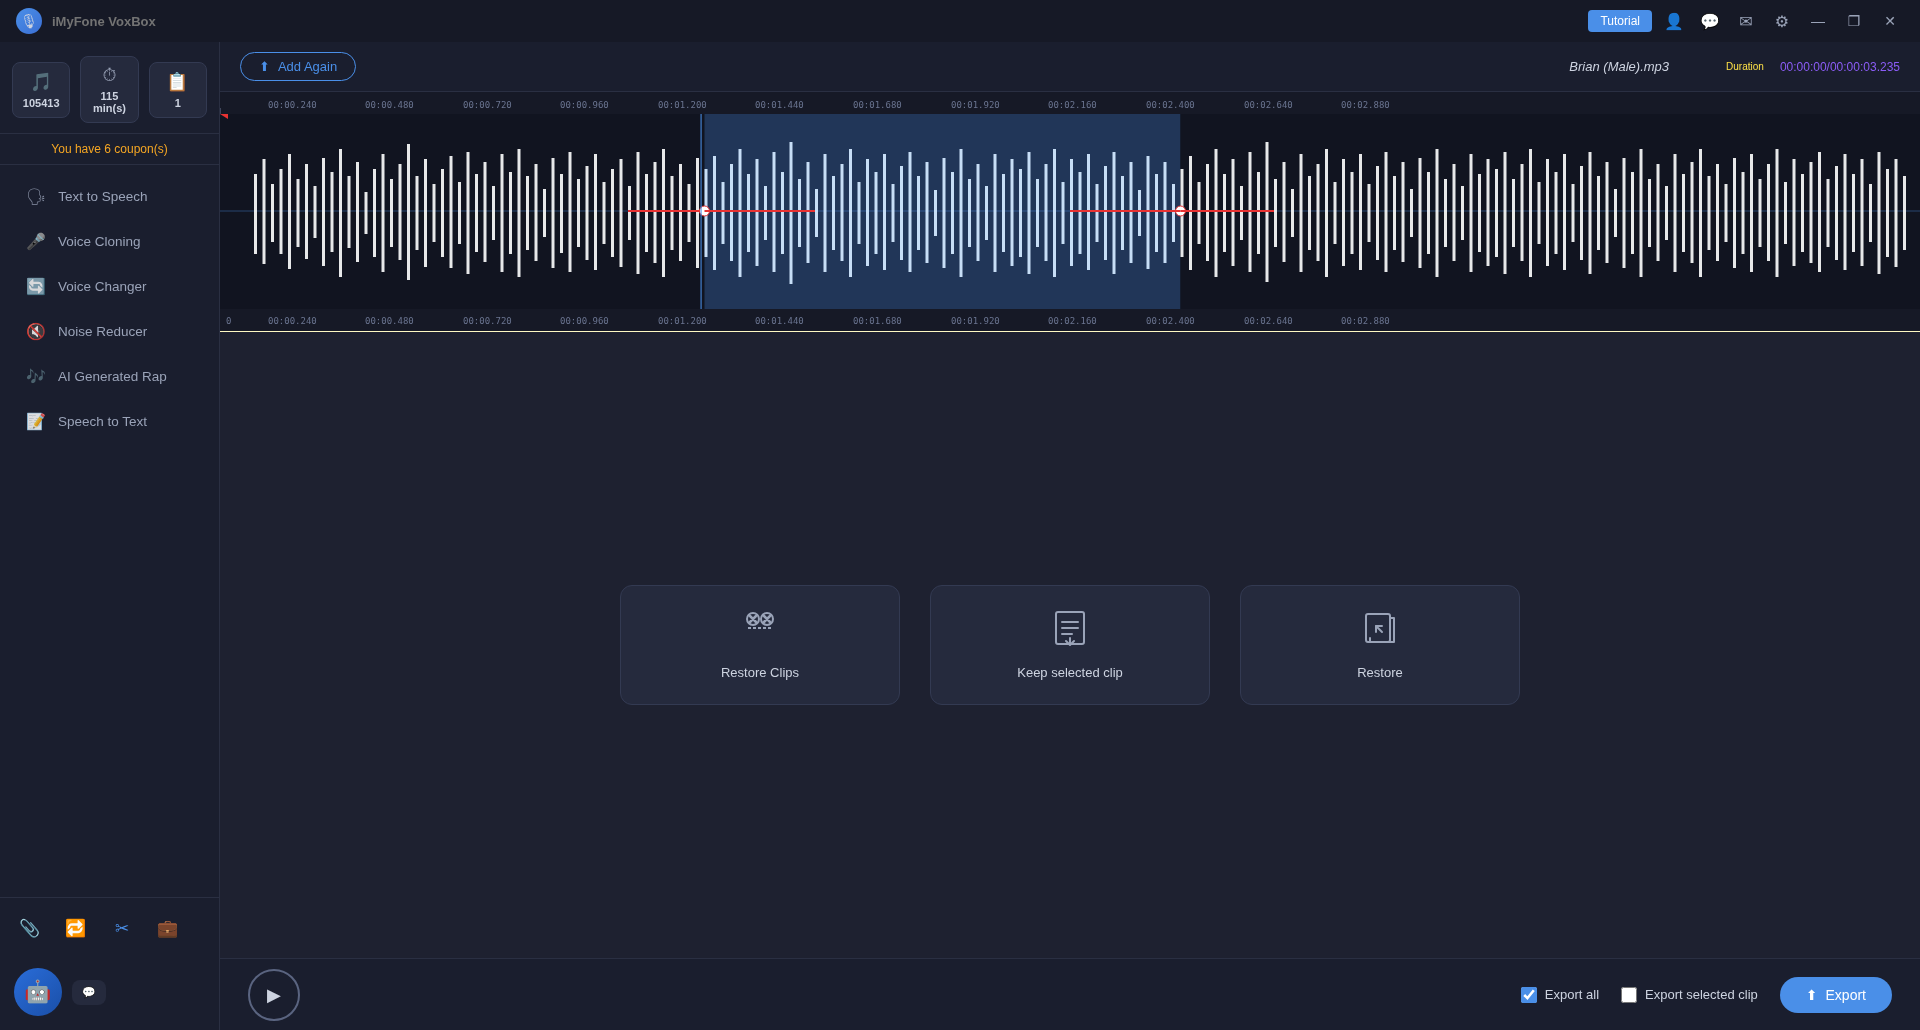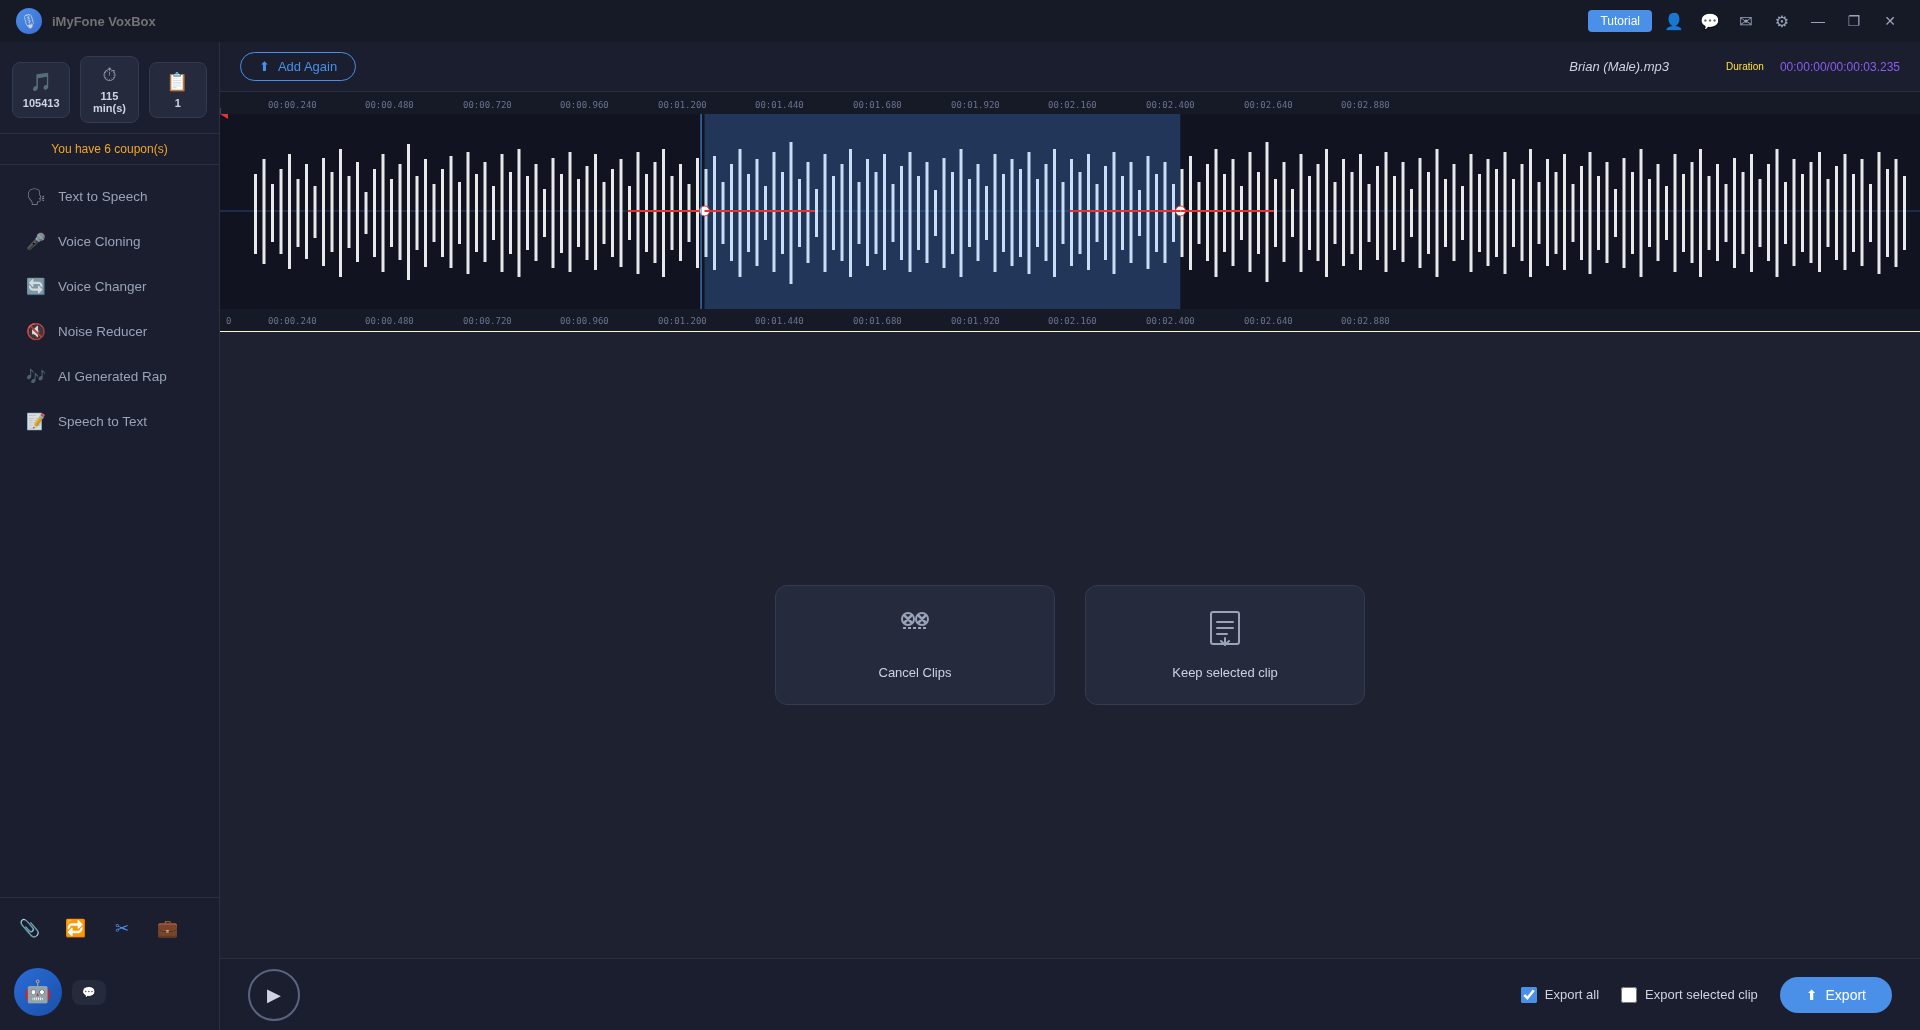--- a/index.html
+++ b/index.html
@@ -735,37 +735,48 @@
       <div class="action-card">
         <div class="action-card-icon">
           <svg width="36" height="36" viewBox="0 0 36 36" fill="none">
             <path d="M8 6 L14 12 M8 12 L14 6" stroke="#9aa3b8" stroke-width="2.5" stroke-linecap="round"></path>
             <path d="M22 6 L28 12 M22 12 L28 6" stroke="#9aa3b8" stroke-width="2.5" stroke-linecap="round"></path>
             <path d="M6 18 L30 18" stroke="#9aa3b8" stroke-width="2" stroke-dasharray="3,2"></path>
             <circle cx="11" cy="9" r="6" stroke="#9aa3b8" stroke-width="2" fill="none"></circle>
             <circle cx="25" cy="9" r="6" stroke="#9aa3b8" stroke-width="2" fill="none"></circle>
           </svg>
         </div>
-        <span class="action-card-label">Cancel Clips</span>
+        <span class="action-card-label">Restore Clips</span>
       </div>
 
 
       <div class="action-card">
         <div class="action-card-icon">
           <svg width="36" height="36" viewBox="0 0 36 36" fill="none">
             <rect x="4" y="2" width="28" height="32" rx="2" stroke="#9aa3b8" stroke-width="2" fill="none"></rect>
             <path d="M10 12 L26 12" stroke="#9aa3b8" stroke-width="2" stroke-linecap="round"></path>
             <path d="M10 18 L26 18" stroke="#9aa3b8" stroke-width="2" stroke-linecap="round"></path>
             <path d="M10 24 L20 24" stroke="#9aa3b8" stroke-width="2" stroke-linecap="round"></path>
             <path d="M18 28 L18 34 M14 31 L18 35 L22 31" stroke="#9aa3b8" stroke-width="2" stroke-linecap="round" stroke-linejoin="round"></path>
           </svg>
         </div>
         <span class="action-card-label">Keep selected clip</span>
       </div>
 
+      <div class="action-card">
+        <div class="action-card-icon">
+          <svg width="36" height="36" viewBox="0 0 36 36" fill="none">
+            <rect x="4" y="4" width="24" height="28" rx="2" stroke="#9aa3b8" stroke-width="2" fill="none"></rect>
+            <path d="M28 8 L32 8 L32 32 L8 32 L8 28" stroke="#9aa3b8" stroke-width="2" stroke-linecap="round" stroke-linejoin="round"></path>
+            <path d="M20 16 L14 16 L14 22" stroke="#9aa3b8" stroke-width="2" stroke-linecap="round" stroke-linejoin="round"></path>
+            <path d="M14 16 L20 22" stroke="#9aa3b8" stroke-width="2" stroke-linecap="round"></path>
+          </svg>
+        </div>
+        <span class="action-card-label">Restore</span>
+      </div>
     </div>
 
     <div class="bottom-bar">
       <button class="play-btn">
         <span>▶</span>
       </button>
 
       <div class="export-options">
         <label class="checkbox-group">
           <input type="checkbox" class="checkbox-input" checked="" style="">

